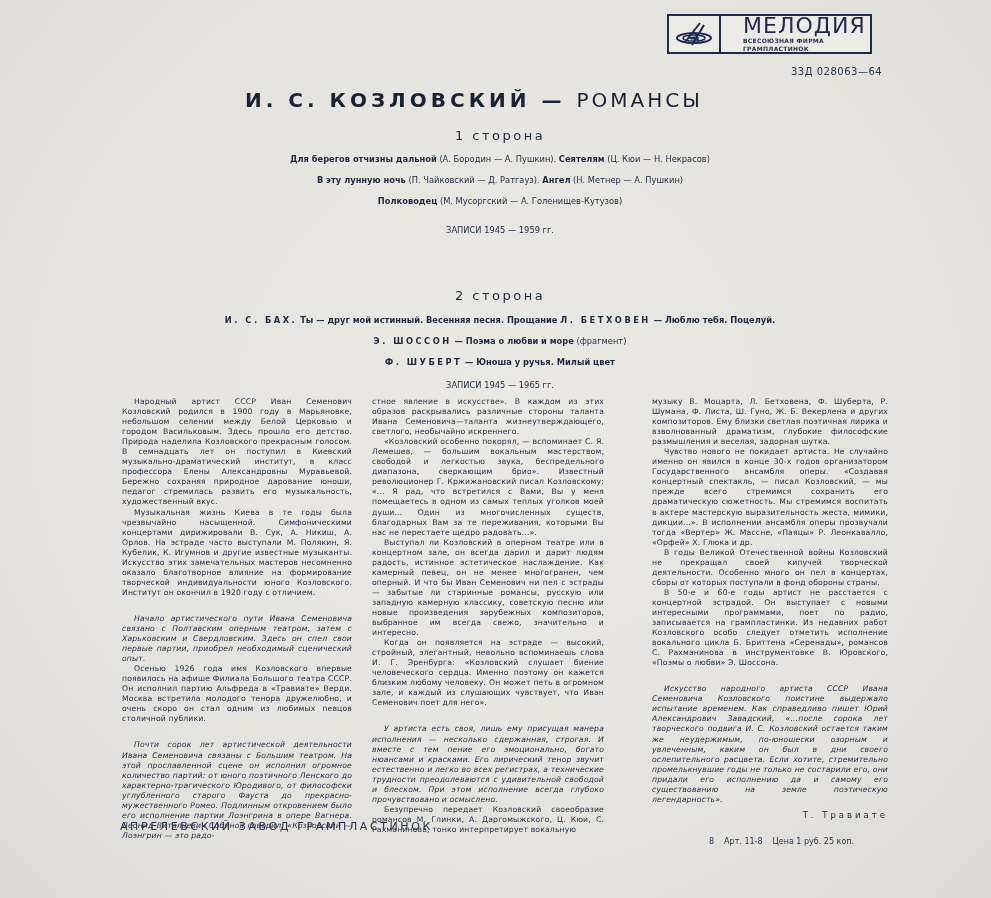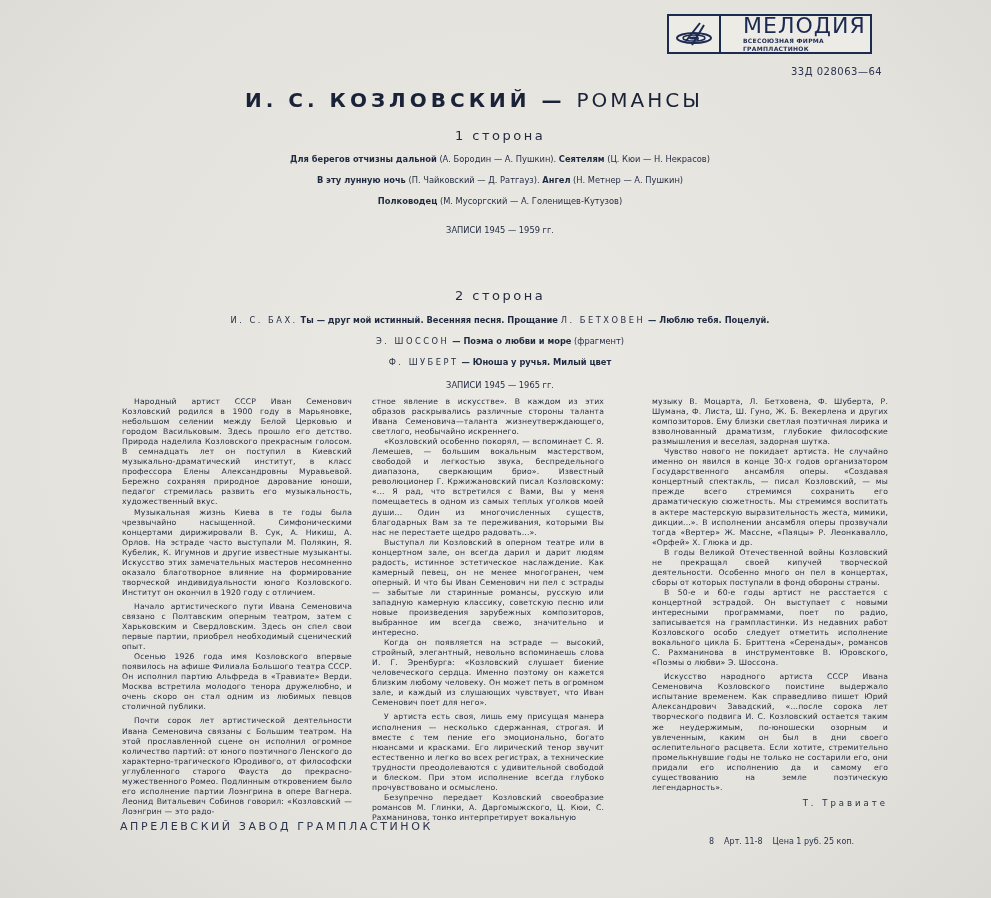--- a/index.html
+++ b/index.html
@@ -36,29 +36,29 @@
       position: absolute; left: 245px; top: 88px; width: 520px; text-align: left;
       font-size: 20px; color: #1a2238; letter-spacing: 3px; white-space: nowrap;
     }
     .title .bold { font-weight: bold; letter-spacing: 4px; }
     .title .thin { font-weight: normal; letter-spacing: 3px; }
     
     .tracks { position: absolute; left: 180px; width: 640px; text-align: center; font-size: 8.3px; color: #1f2940; }
     .side-label { letter-spacing: 2.5px; font-size: 13px; }
     .line { white-space: nowrap; }
     .b { font-weight: bold; }
-    .spaced { letter-spacing: 2.5px; font-weight: normal; }
+    .spaced { letter-spacing: 2.5px; font-weight: bold; }
     
     .col {
       position: absolute; top: 397px; font-size: 7.7px; line-height: 10.05px; color: #1e2a40;
       text-align: justify; letter-spacing: 0.15px;
     }
     .col p { margin: 0; text-indent: 12px; }
     .col p.cont { text-indent: 0; }
-    .col p.gap { margin-top: 4px; }
+    .col p.gap { margin-top: 16px; font-style: italic; }
     .sign { text-align: right; letter-spacing: 3px; margin-top: 5px; font-size: 8.5px; }
     .footer-left {
       position: absolute; left: 120px; top: 820px; font-size: 11px; letter-spacing: 2.6px; color: #2a3450;
     }
     .footer-right {
       position: absolute; left: 709px; top: 837px; font-size: 8px; color: #2a3450; white-space: nowrap;
     }
     .footer-right span { margin-right: 10px; }
   </style>
 </head>

